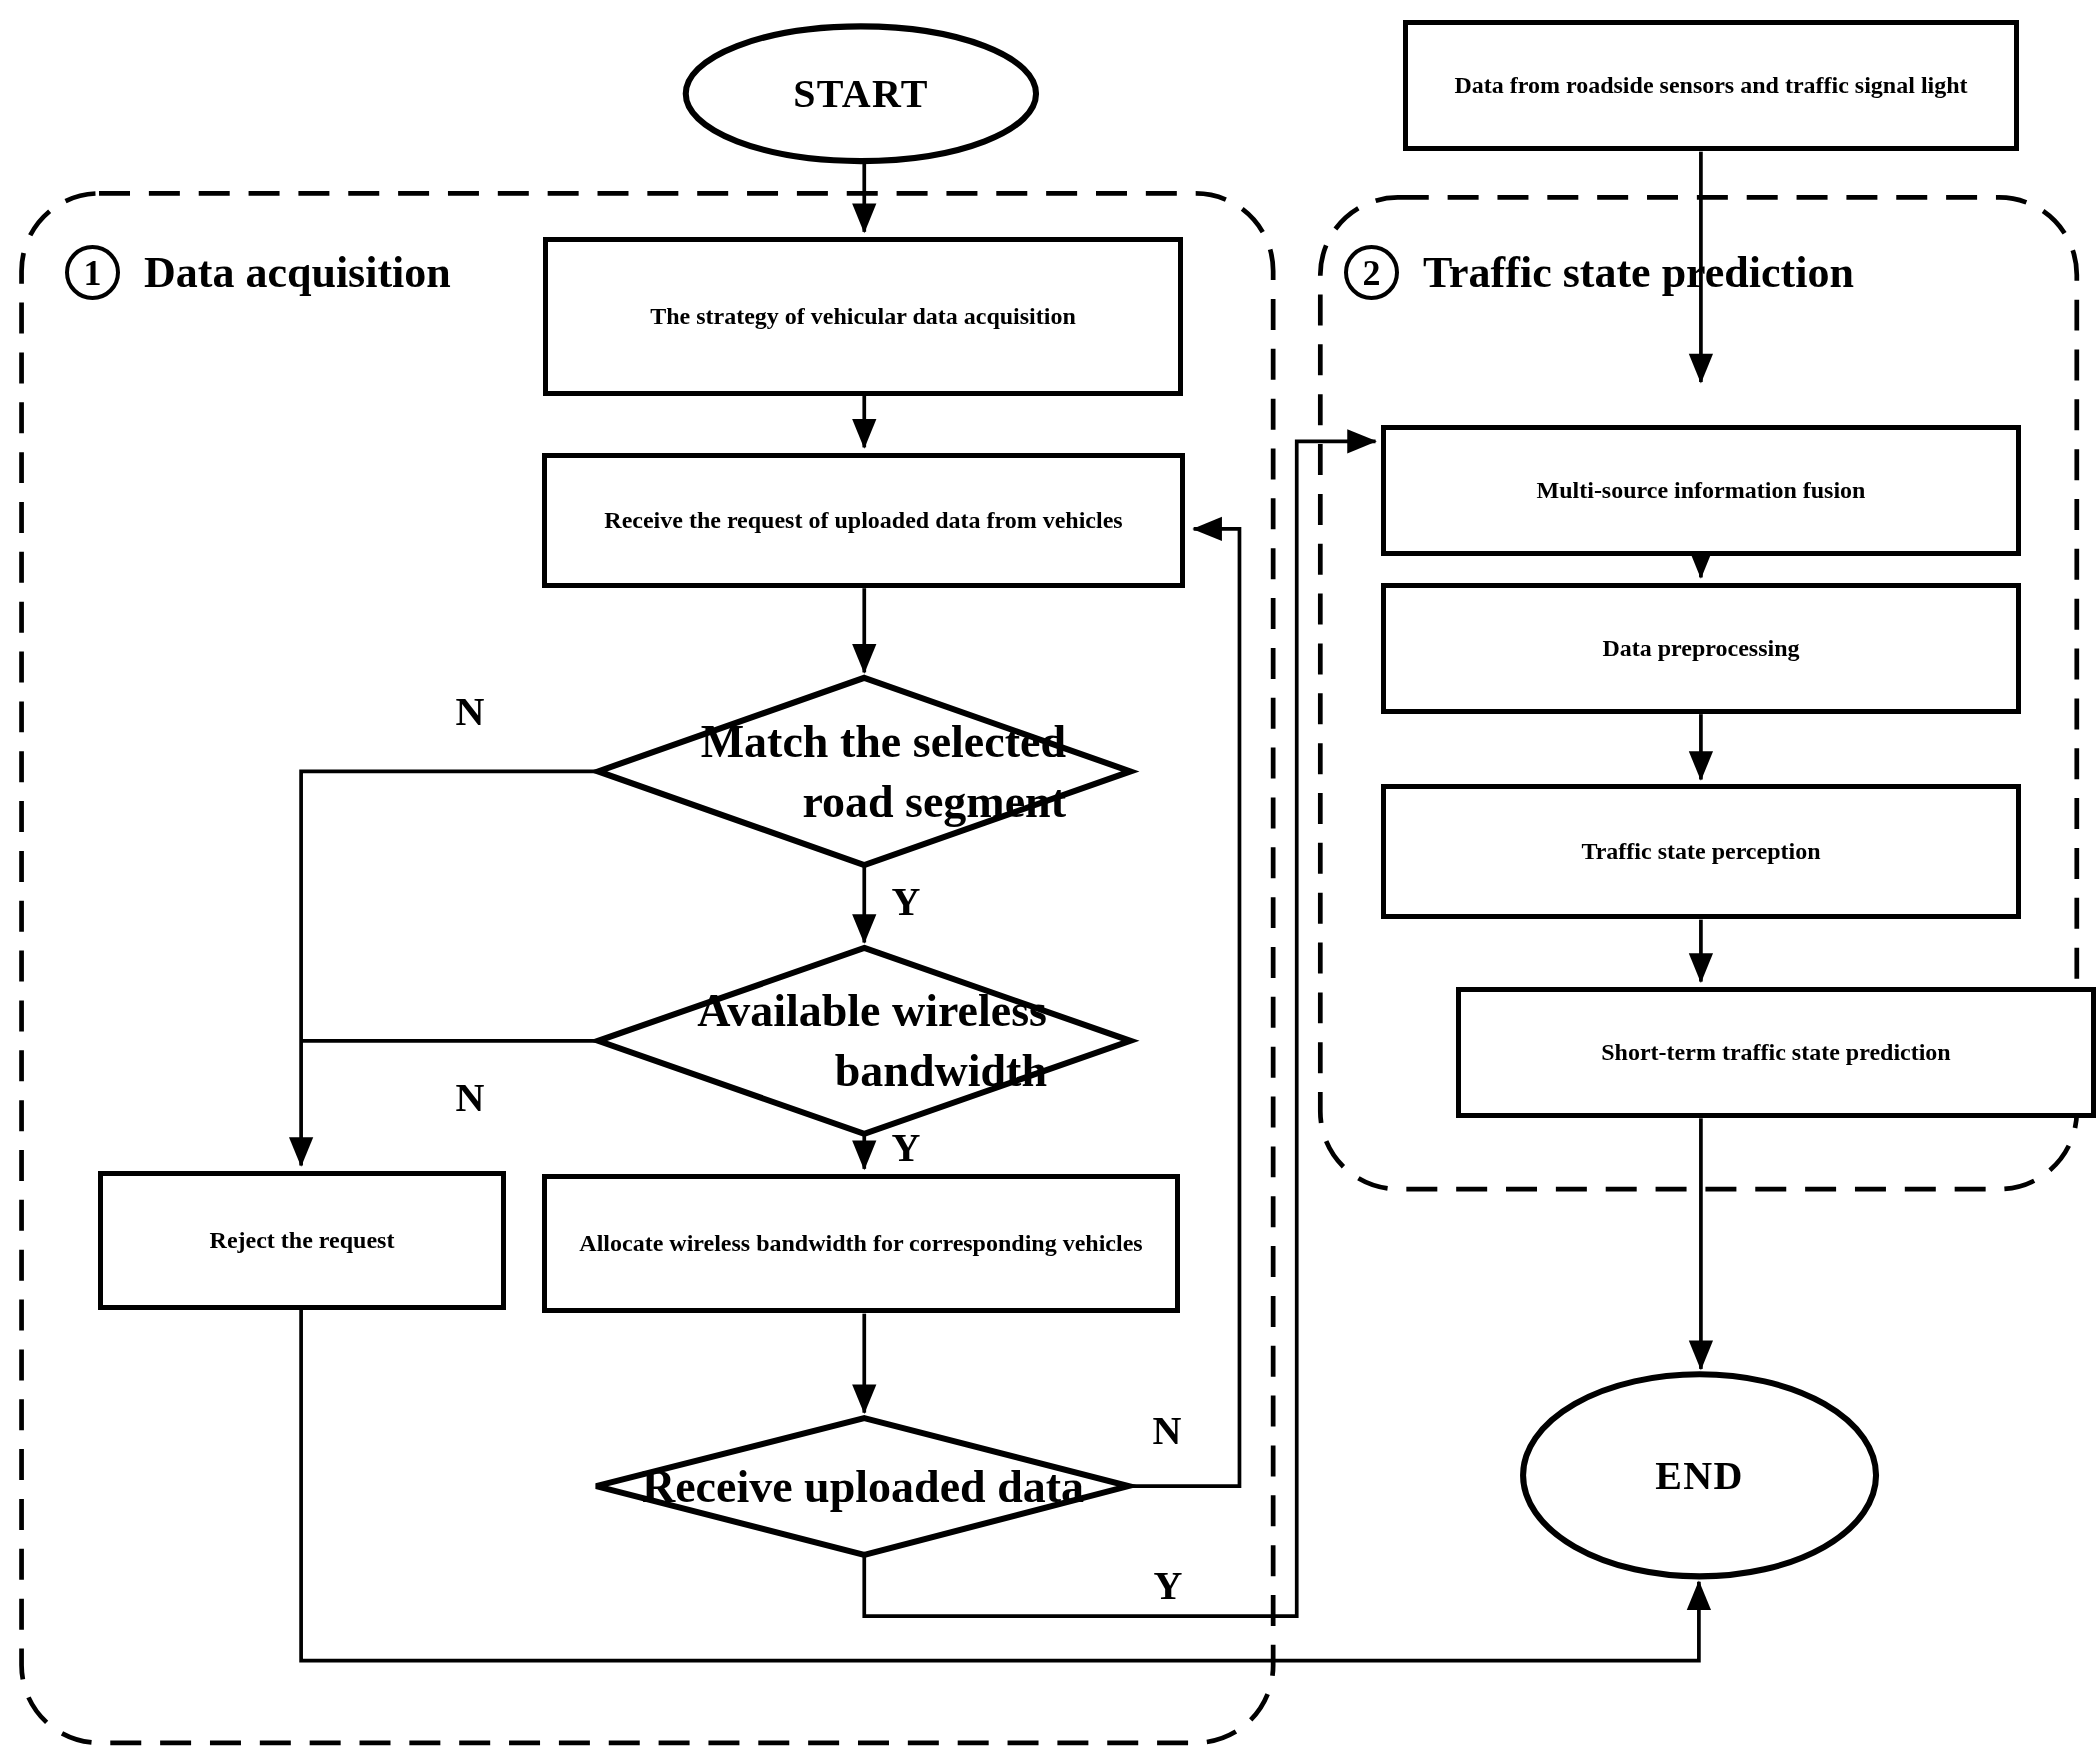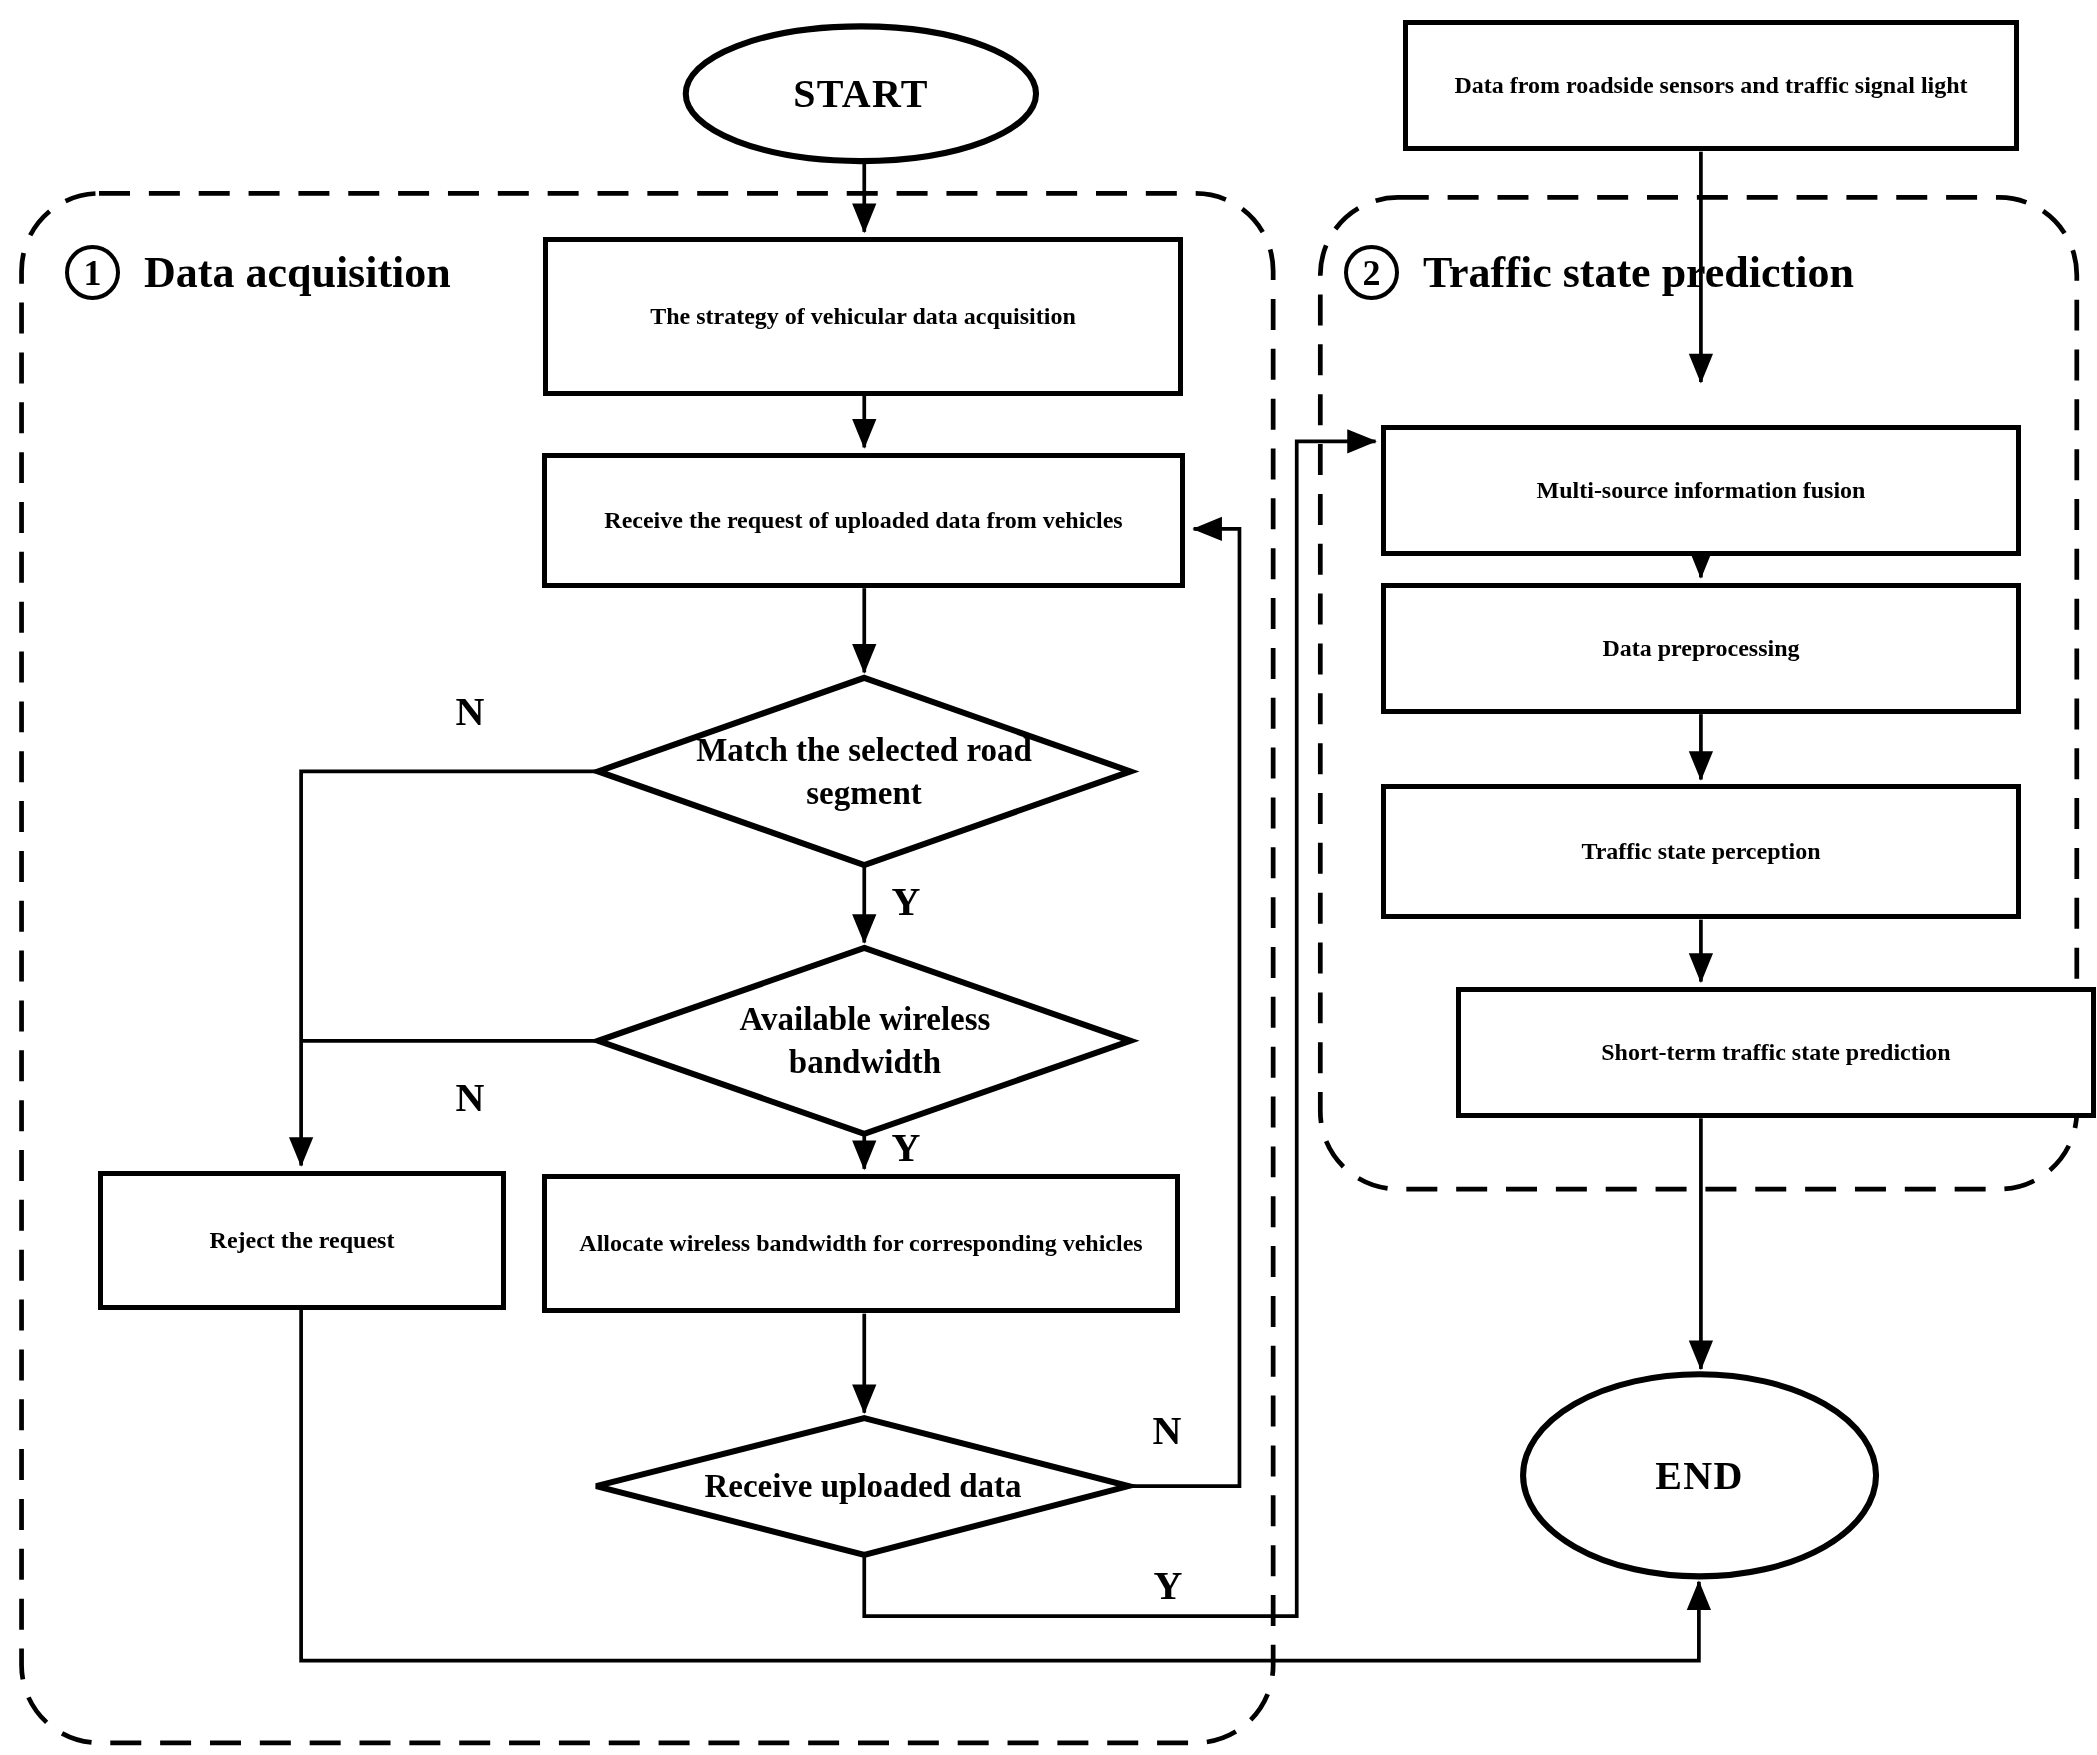--- a/index.html
+++ b/index.html
@@ -4,21 +4,21 @@
 <style>
   html,body{margin:0;padding:0;background:#ffffff;}
   body{width:2097px;height:1755px;position:relative;overflow:hidden;
        font-family:"Liberation Serif","DejaVu Serif",serif;color:#000;}
   #canvas{position:absolute;left:0;top:0;width:2097px;height:1755px;}
   #wires{position:absolute;left:0;top:0;width:2097px;height:1755px;}
   .node{position:absolute;box-sizing:border-box;background:#fff;border:5.4px solid #000;
         display:flex;align-items:center;justify-content:center;text-align:center;
         font-weight:bold;font-size:24px;line-height:1.35;padding:4px 17.5px;}
   .dlabel{position:absolute;display:flex;align-items:center;justify-content:center;
-        text-align:center;font-weight:bold;font-size:33px;line-height:1.3;}
+        text-align:right;font-weight:bold;font-size:46px;line-height:1.3;}
   .term{position:absolute;display:flex;align-items:center;justify-content:center;
         font-weight:bold;font-size:40px;letter-spacing:1.3px;}
   .branch{position:absolute;width:54px;height:54px;display:flex;align-items:center;
         justify-content:center;font-weight:bold;font-size:40px;}
   .sec-label{position:absolute;display:flex;align-items:center;gap:24px;}
   .badge{box-sizing:border-box;width:55px;height:55px;border:4.7px solid #000;border-radius:50%;
         display:flex;align-items:center;justify-content:center;font-weight:bold;font-size:36px;}
   .sec-text{font-weight:bold;font-size:44px;white-space:nowrap;}
 </style>
 </head>

